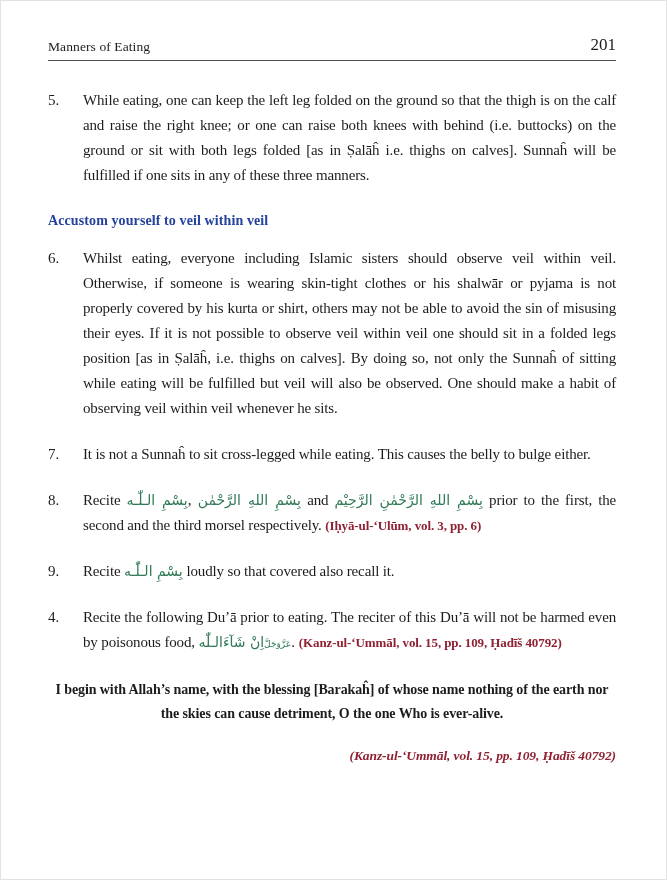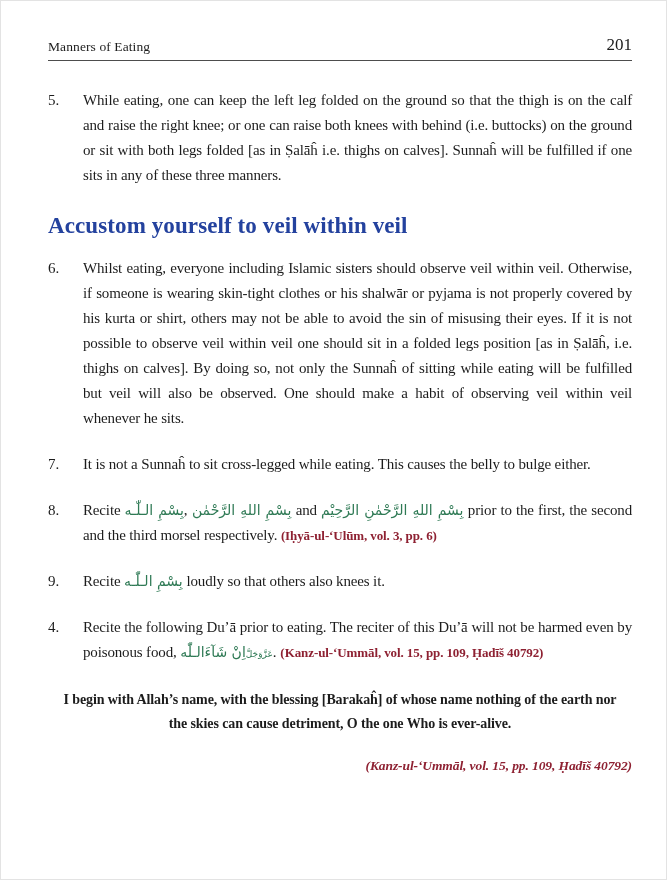--- a/index.html
+++ b/index.html
@@ -9,21 +9,21 @@
     --text-color: #1c1c1c;
     --rule-color: #4d4d4d;
   }
   * { margin: 0; padding: 0; box-sizing: border-box; }
   html, body { background: #ffffff; }
   .page {
     width: 667px;
     height: 880px;
     background: #ffffff;
     border: 1px solid #e3e3e3;
-    padding: 34px 34px 0 47px;
+    padding: 34px 50px 0 47px;
     font-family: "Liberation Serif", serif;
     color: var(--text-color);
     overflow: hidden;
   }
   .page-header {
     display: flex;
     justify-content: space-between;
     align-items: flex-end;
   }
   .running-title { font-size: 13.5px; letter-spacing: 0.1px; }
@@ -41,21 +41,21 @@
     line-height: 25px;
   }
   .item-number { width: 35px; flex-shrink: 0; }
   .item-body {
     flex: 1;
     text-align: justify;
     letter-spacing: -0.15px;
   }
   .section-heading {
     color: var(--heading-blue);
-    font-size: 23px;
+    font-size: 14px;
     font-weight: bold;
     margin: 25px 0 17px 0;
     letter-spacing: 0.1px;
   }
   .arabic {
     font-family: "DejaVu Sans", sans-serif;
     color: var(--arabic-green);
     font-size: 14px;
     direction: rtl;
     unicode-bidi: isolate;
@@ -131,21 +131,21 @@
     <div class="item-body">It is not a Sunnaĥ to sit cross-legged while eating. This causes the belly to bulge either.</div>
   </div>
 
   <div class="list-item">
     <div class="item-number">8.</div>
     <div class="item-body"><span>Recite </span><span class="arabic">بِسْمِ الـلّٰـه</span><span>, </span><span class="arabic">بِسْمِ اللهِ الرَّحْمٰن</span><span> and </span><span class="arabic">بِسْمِ اللهِ الرَّحْمٰنِ الرَّحِيْم</span><span> prior to the first, the second and the third morsel respectively. </span><span class="citation">(Iḥyā-ul-‘Ulūm, vol. 3, pp. 6)</span></div>
   </div>
 
   <div class="list-item">
     <div class="item-number">9.</div>
-    <div class="item-body"><span>Recite </span><span class="arabic">بِسْمِ الـلّٰـه</span><span> loudly so that others also knees it.</span></div>
+    <div class="item-body"><span>Recite </span><span class="arabic">بِسْمِ الـلّٰـه</span><span> loudly so that covered also recall it.</span></div>
   </div>
 
   <div class="list-item">
     <div class="item-number">4.</div>
     <div class="item-body"><span>Recite the following Du’ā prior to eating. The reciter of this Du’ā will not be harmed even by poisonous food, </span><span class="arabic">اِنْ شَآءَالـلّٰه</span><span class="arabic-small">عَزَّوَجَلَّ</span><span>. </span><span class="citation">(Kanz-ul-‘Ummāl, vol. 15, pp. 109, Ḥadīš 40792)</span></div>
   </div>
 
   <div class="dua-block">
   </div>
 

